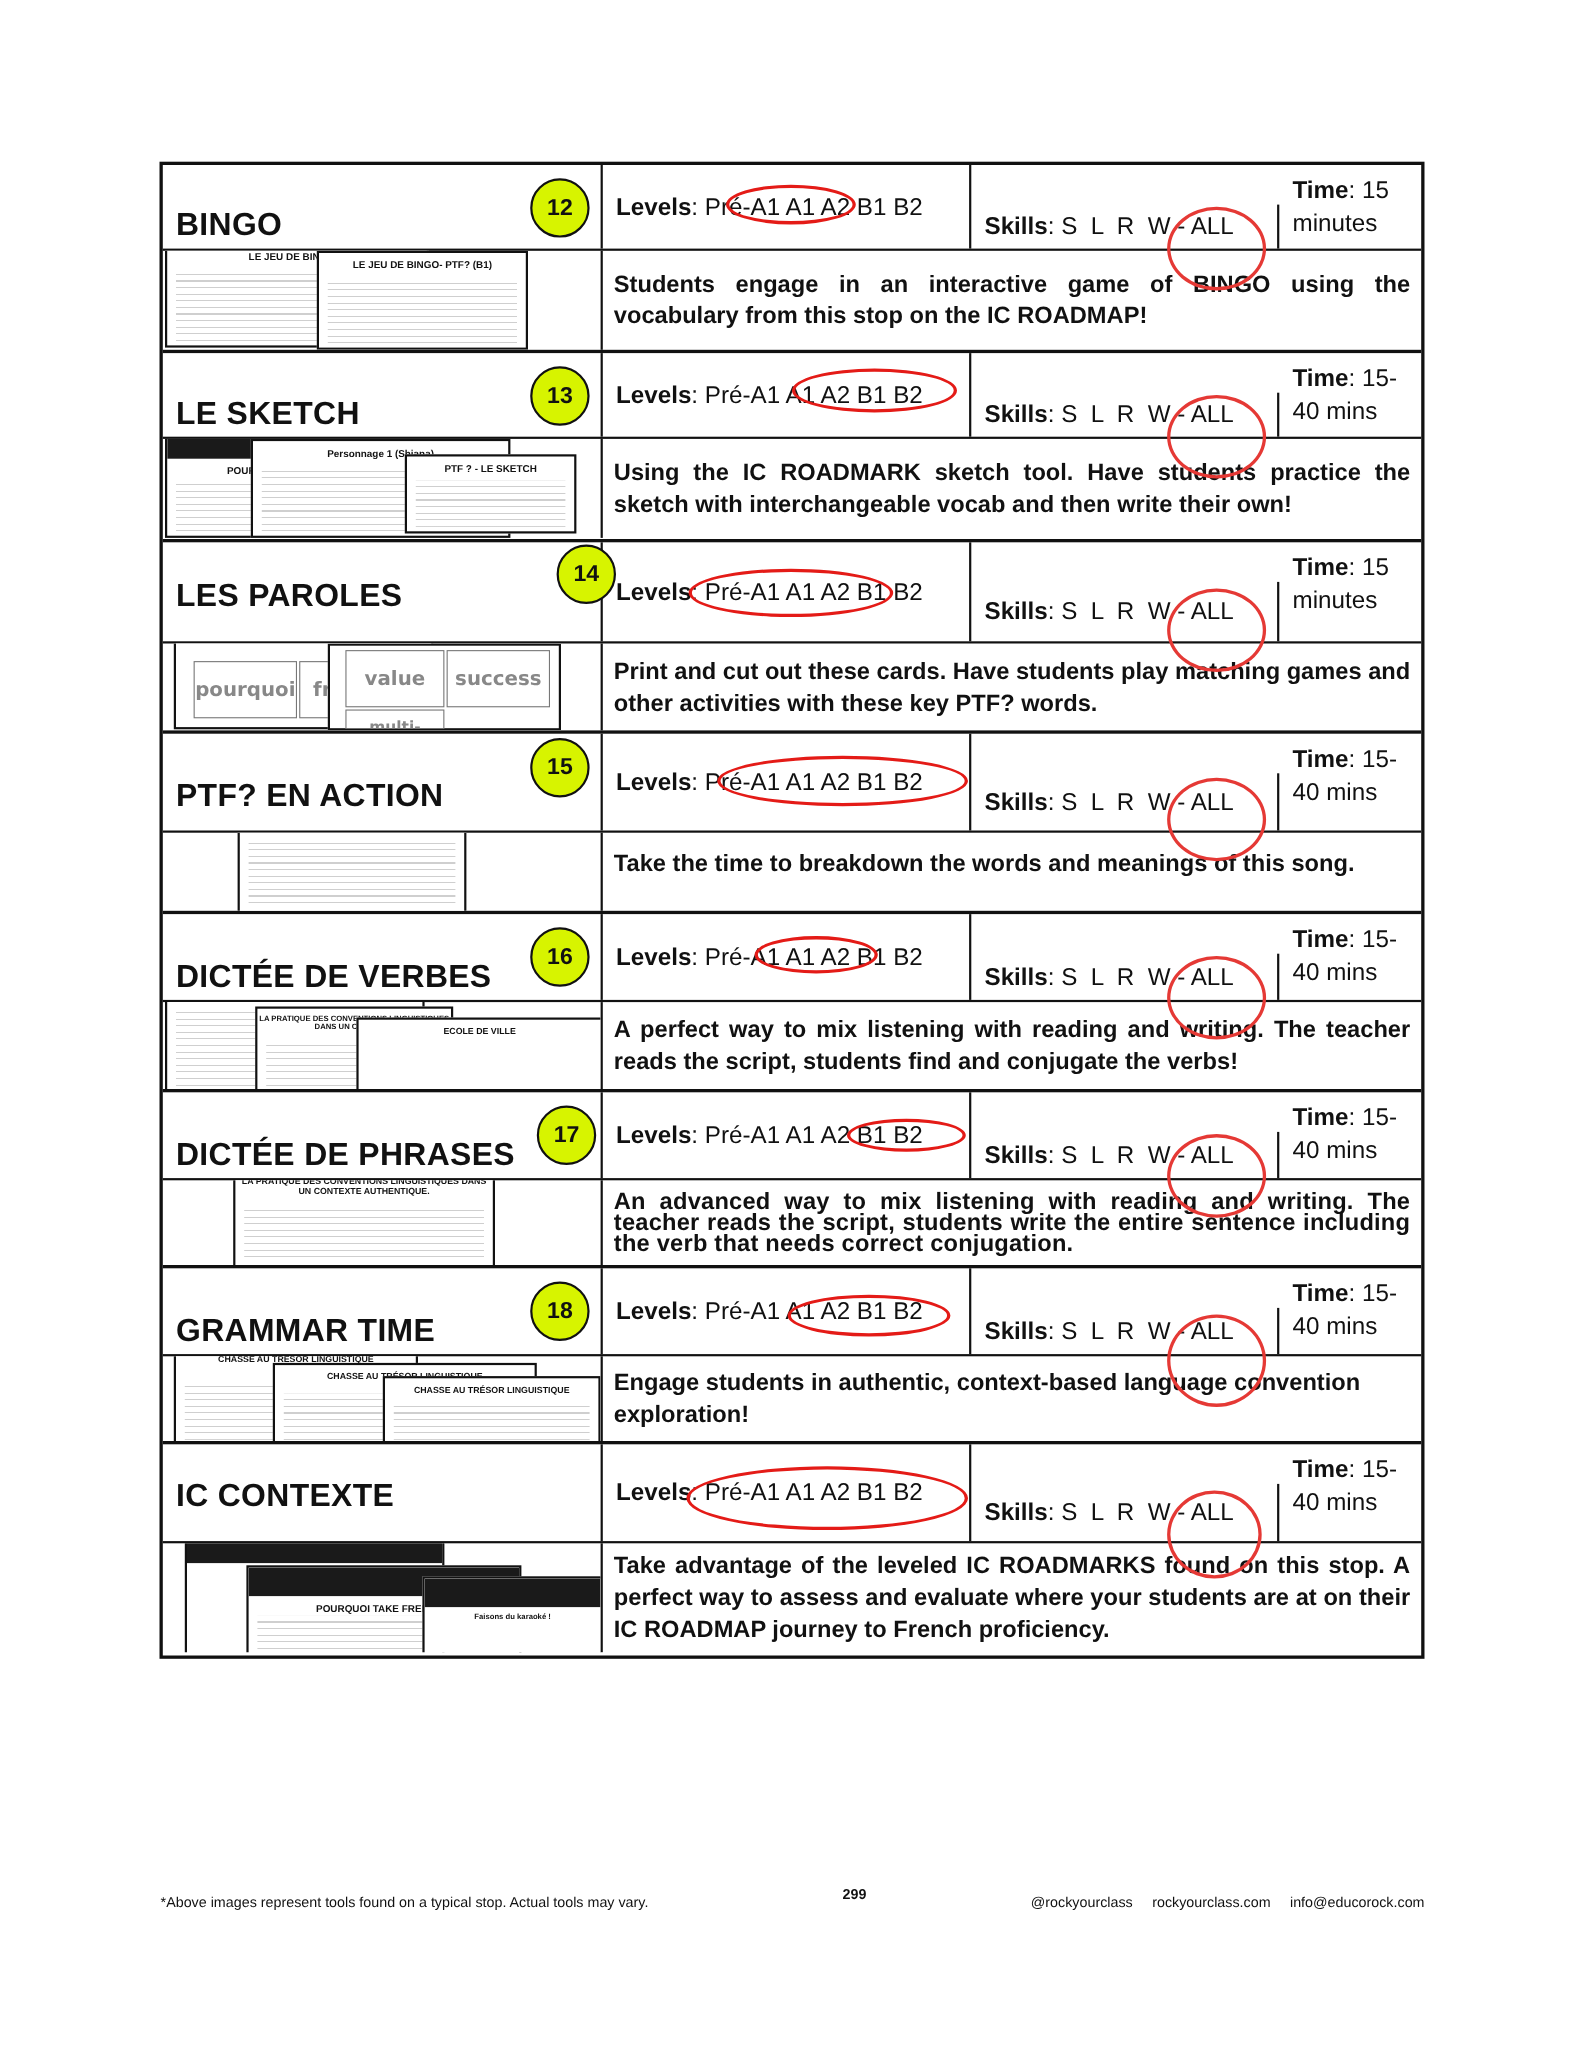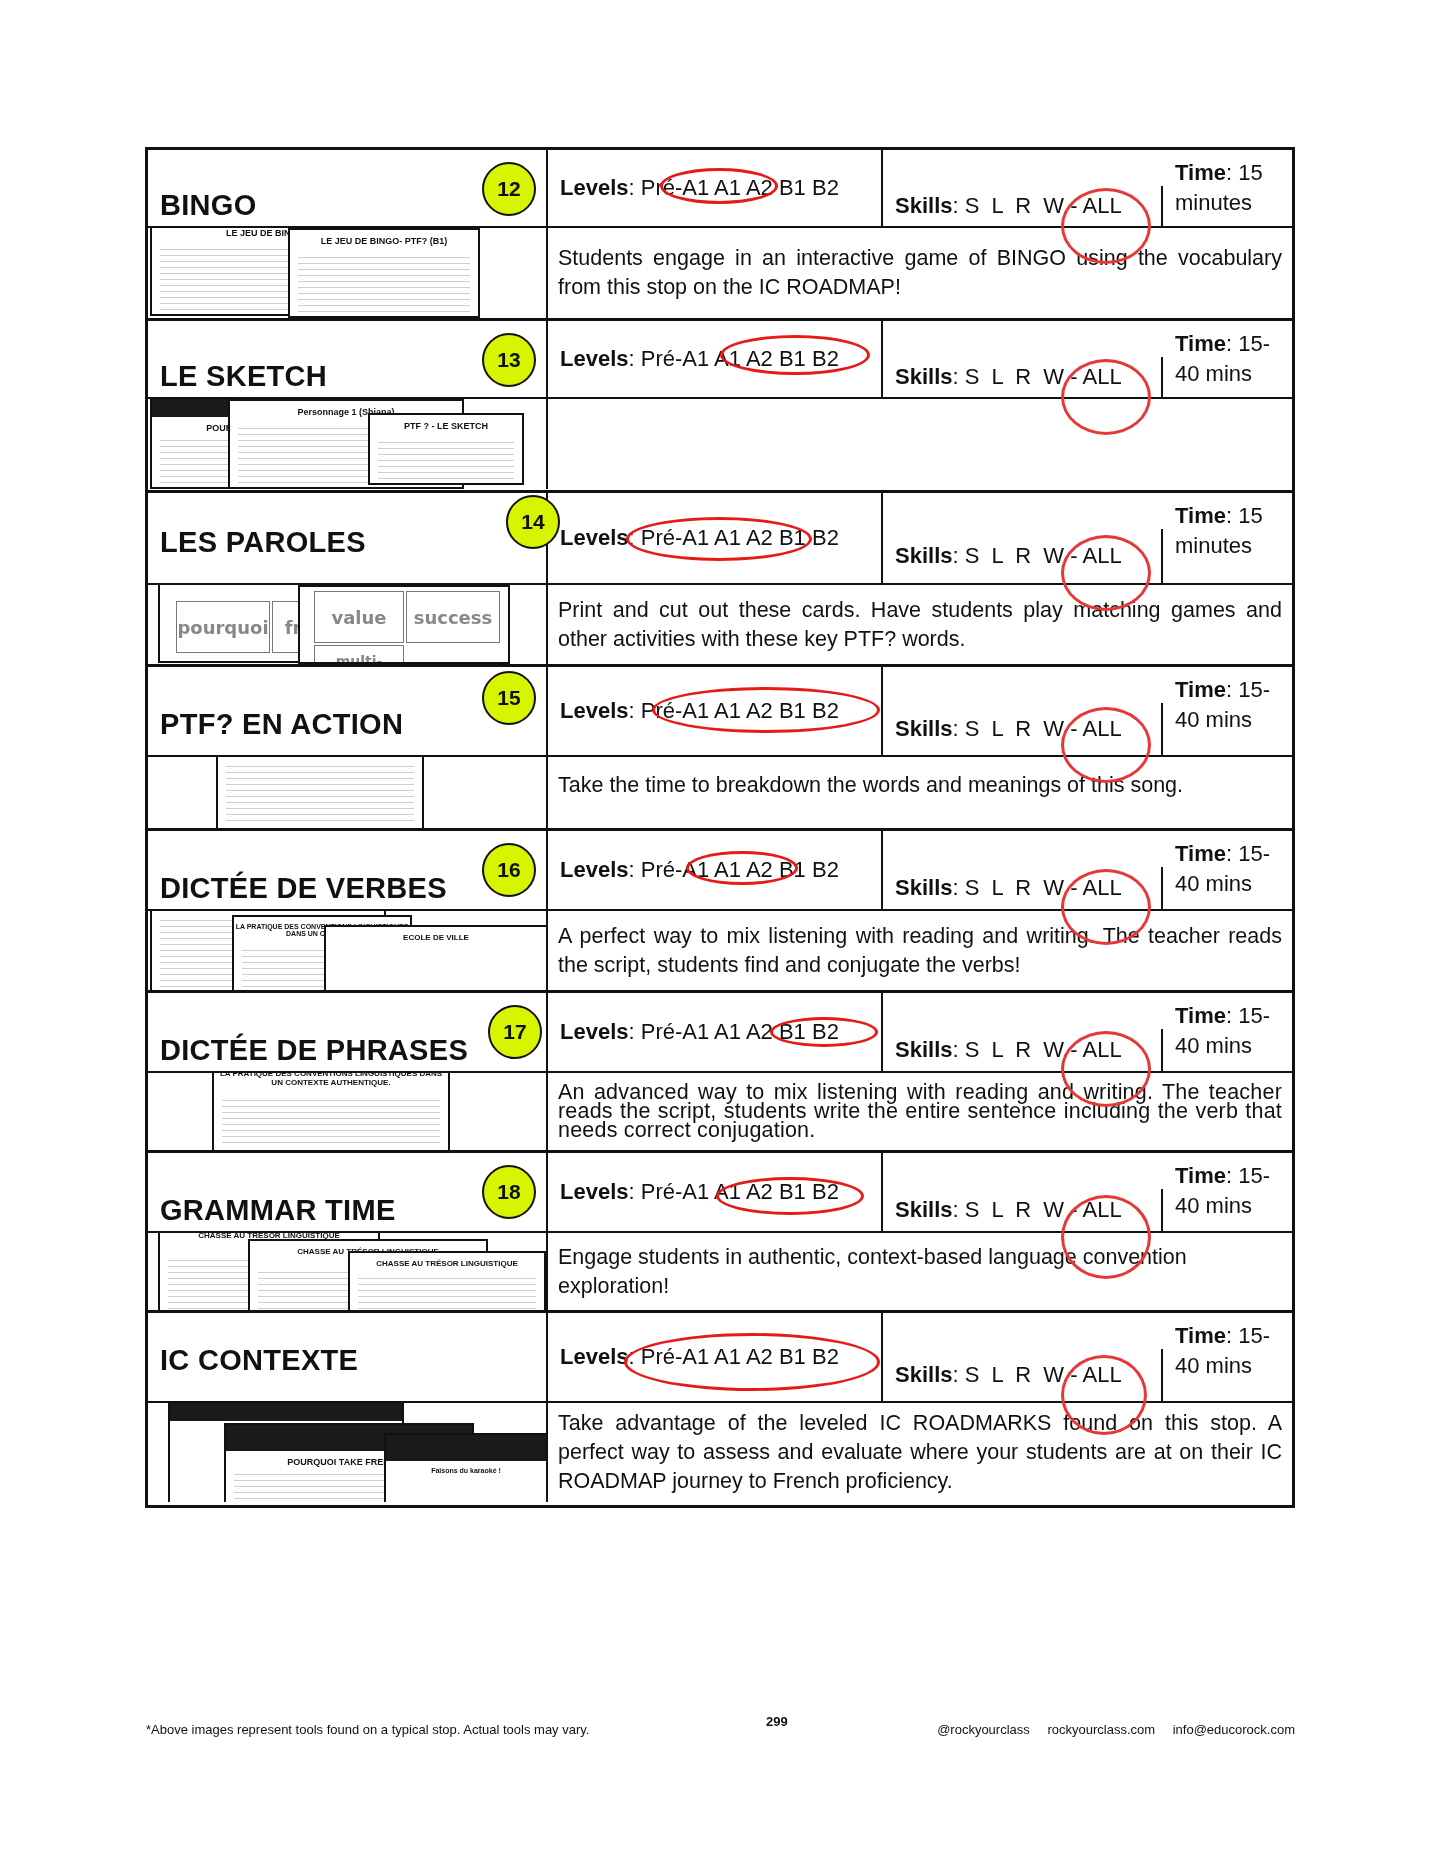--- a/index.html
+++ b/index.html
@@ -10,21 +10,21 @@
   .row-top{display:flex;height:78px;border-bottom:2px solid #111;box-sizing:border-box;}
   .row-bot{display:flex;box-sizing:border-box;}
   .title-cell{width:400px;position:relative;border-right:2px solid #111;box-sizing:border-box;}
   .title{position:absolute;left:12px;bottom:4px;font-weight:bold;font-size:29px;letter-spacing:0.3px;}
   .num{position:absolute;right:10px;top:12px;width:54px;height:54px;border-radius:50%;background:#d7f400;border:2px solid #111;display:flex;align-items:center;justify-content:center;font-weight:bold;font-size:21px;box-sizing:border-box;}
   .levels-cell{width:335px;border-right:2px solid #111;box-sizing:border-box;display:flex;align-items:center;padding-left:12px;font-size:22px;position:relative;}
   .skills-cell{width:280px;border-right:2px solid #111;box-sizing:border-box;display:flex;align-items:center;padding-left:12px;font-size:22px;position:relative;margin-top:36px;}
   .time-cell{flex:1;box-sizing:border-box;padding:8px 12px;font-size:22px;line-height:30px;}
   .lbl{font-weight:bold;}
   .img-cell{width:400px;border-right:2px solid #111;box-sizing:border-box;position:relative;overflow:hidden;}
-  .desc-cell{flex:1;padding:8px 10px;font-size:21.5px;line-height:29px;text-align:justify;box-sizing:border-box;display:flex;align-items:center;}
+  .desc-cell{flex:1;padding:8px 10px;font-size:21.5px;line-height:29px;text-align:justify;box-sizing:border-box;display:flex;align-items:center;font-weight:bold;}
   .red-ellipse{position:absolute;border:3px solid #e41b17;border-radius:50%;box-sizing:border-box;pointer-events:none;}
   .red-circle{position:absolute;border:3px solid #e53935;border-radius:50%;box-sizing:border-box;pointer-events:none;}
   .thumb{position:absolute;background:#fff;border:2px solid #111;box-sizing:border-box;overflow:hidden;}
   .thumb .th-title{font-size:9px;font-weight:bold;text-align:center;margin-top:6px;}
   .thumb .lines{position:absolute;left:8px;right:8px;top:22px;bottom:4px;background:repeating-linear-gradient(#fff 0 5px,#cfcfcf 5px 6px);}
   .thumb.dark .banner{height:26px;background:#1a1a1a;}
   .word-card{position:absolute;border:1px solid #777;font-weight:bold;font-size:18px;color:#888;display:flex;align-items:center;justify-content:center;font-family:"DejaVu Sans",sans-serif;background:#fff;}
   .footer{position:absolute;top:1722px;left:146px;right:150px;font-size:13px;}
   .footnote{position:absolute;left:0;top:0;}
   .page-num{position:absolute;left:620px;top:-8px;font-weight:bold;font-size:13px;}
@@ -96,20 +96,21 @@
           </div>
         <div class="thumb" style="left:80px;top:0px;width:236px;height:90px;">
             <div class="th-title">Personnage 1 (Shiana)</div>
             <div class="lines"></div>
           </div>
         <div class="thumb" style="left:220px;top:14px;width:156px;height:72px;">
             <div class="th-title">PTF ? - LE SKETCH</div>
             <div class="lines"></div>
           </div>
       </div>
+      <div class="desc-cell">Using the IC ROADMARK sketch tool. Have students practice the sketch with interchangeable vocab and then write their own!</div>
     </div>
   </div>
 
   <div class="block" style="height:174px">
     <div class="row-top" style="height:92px">
       <div class="title-cell">
         <div class="title" style="bottom:24px">LES PAROLES</div>
         <div class="num" style="top:2px;right:-14px">14</div>
       </div>
       <div class="levels-cell">

